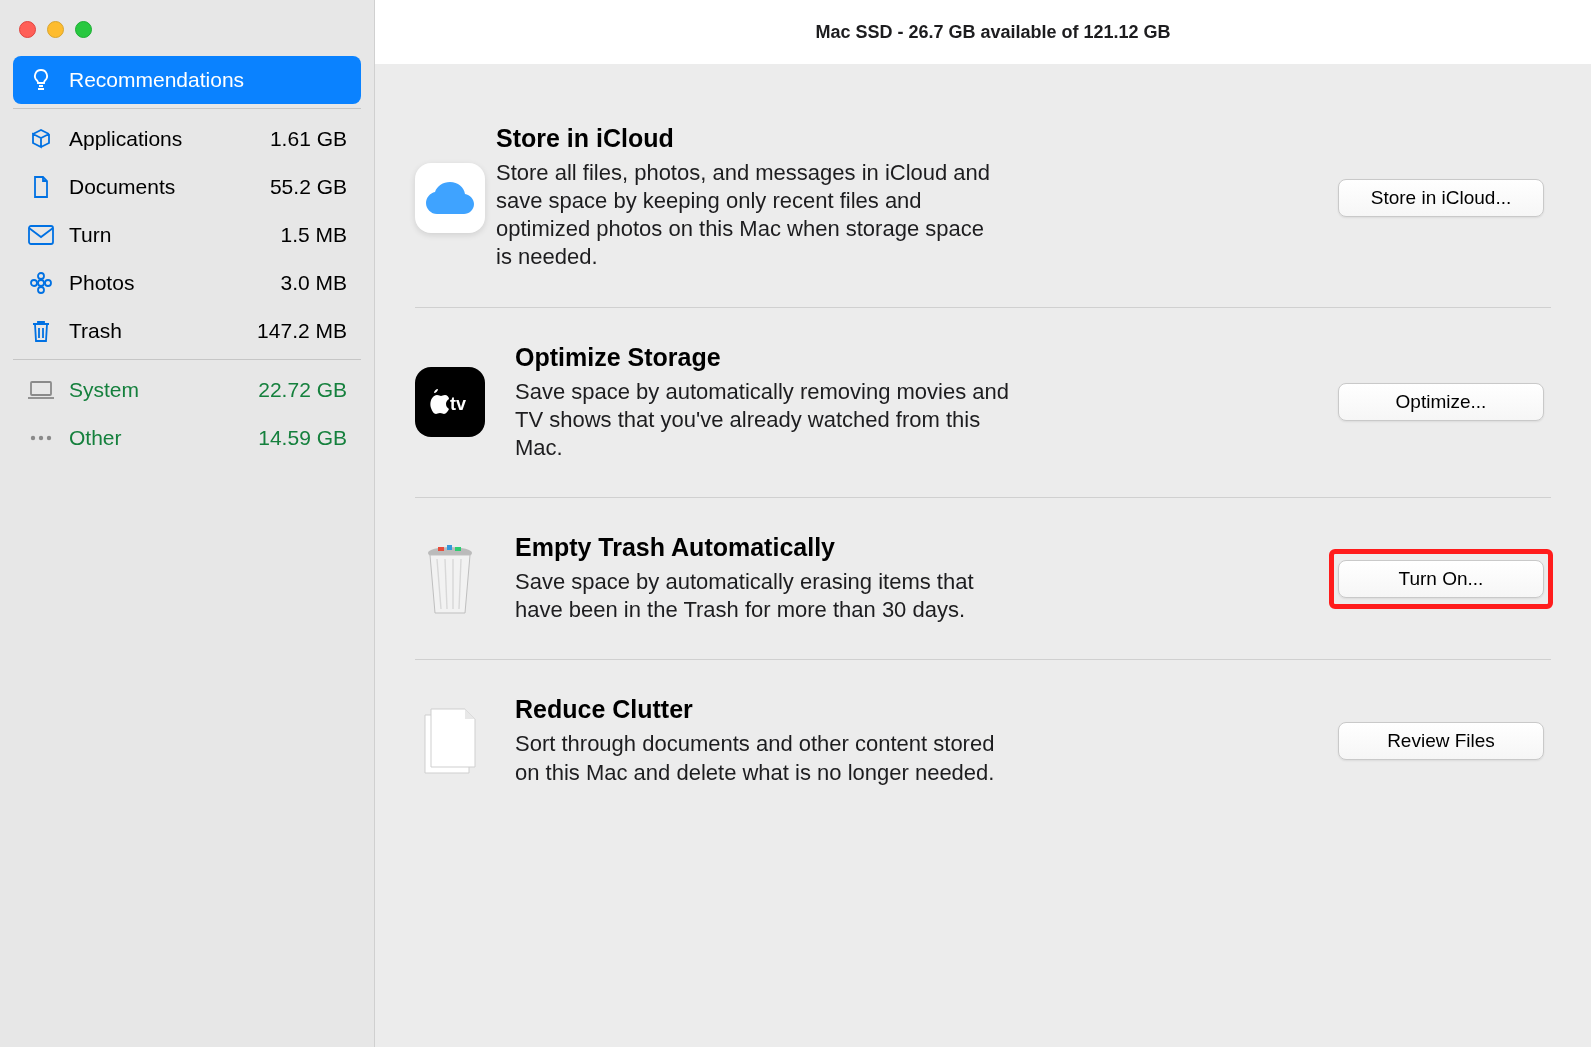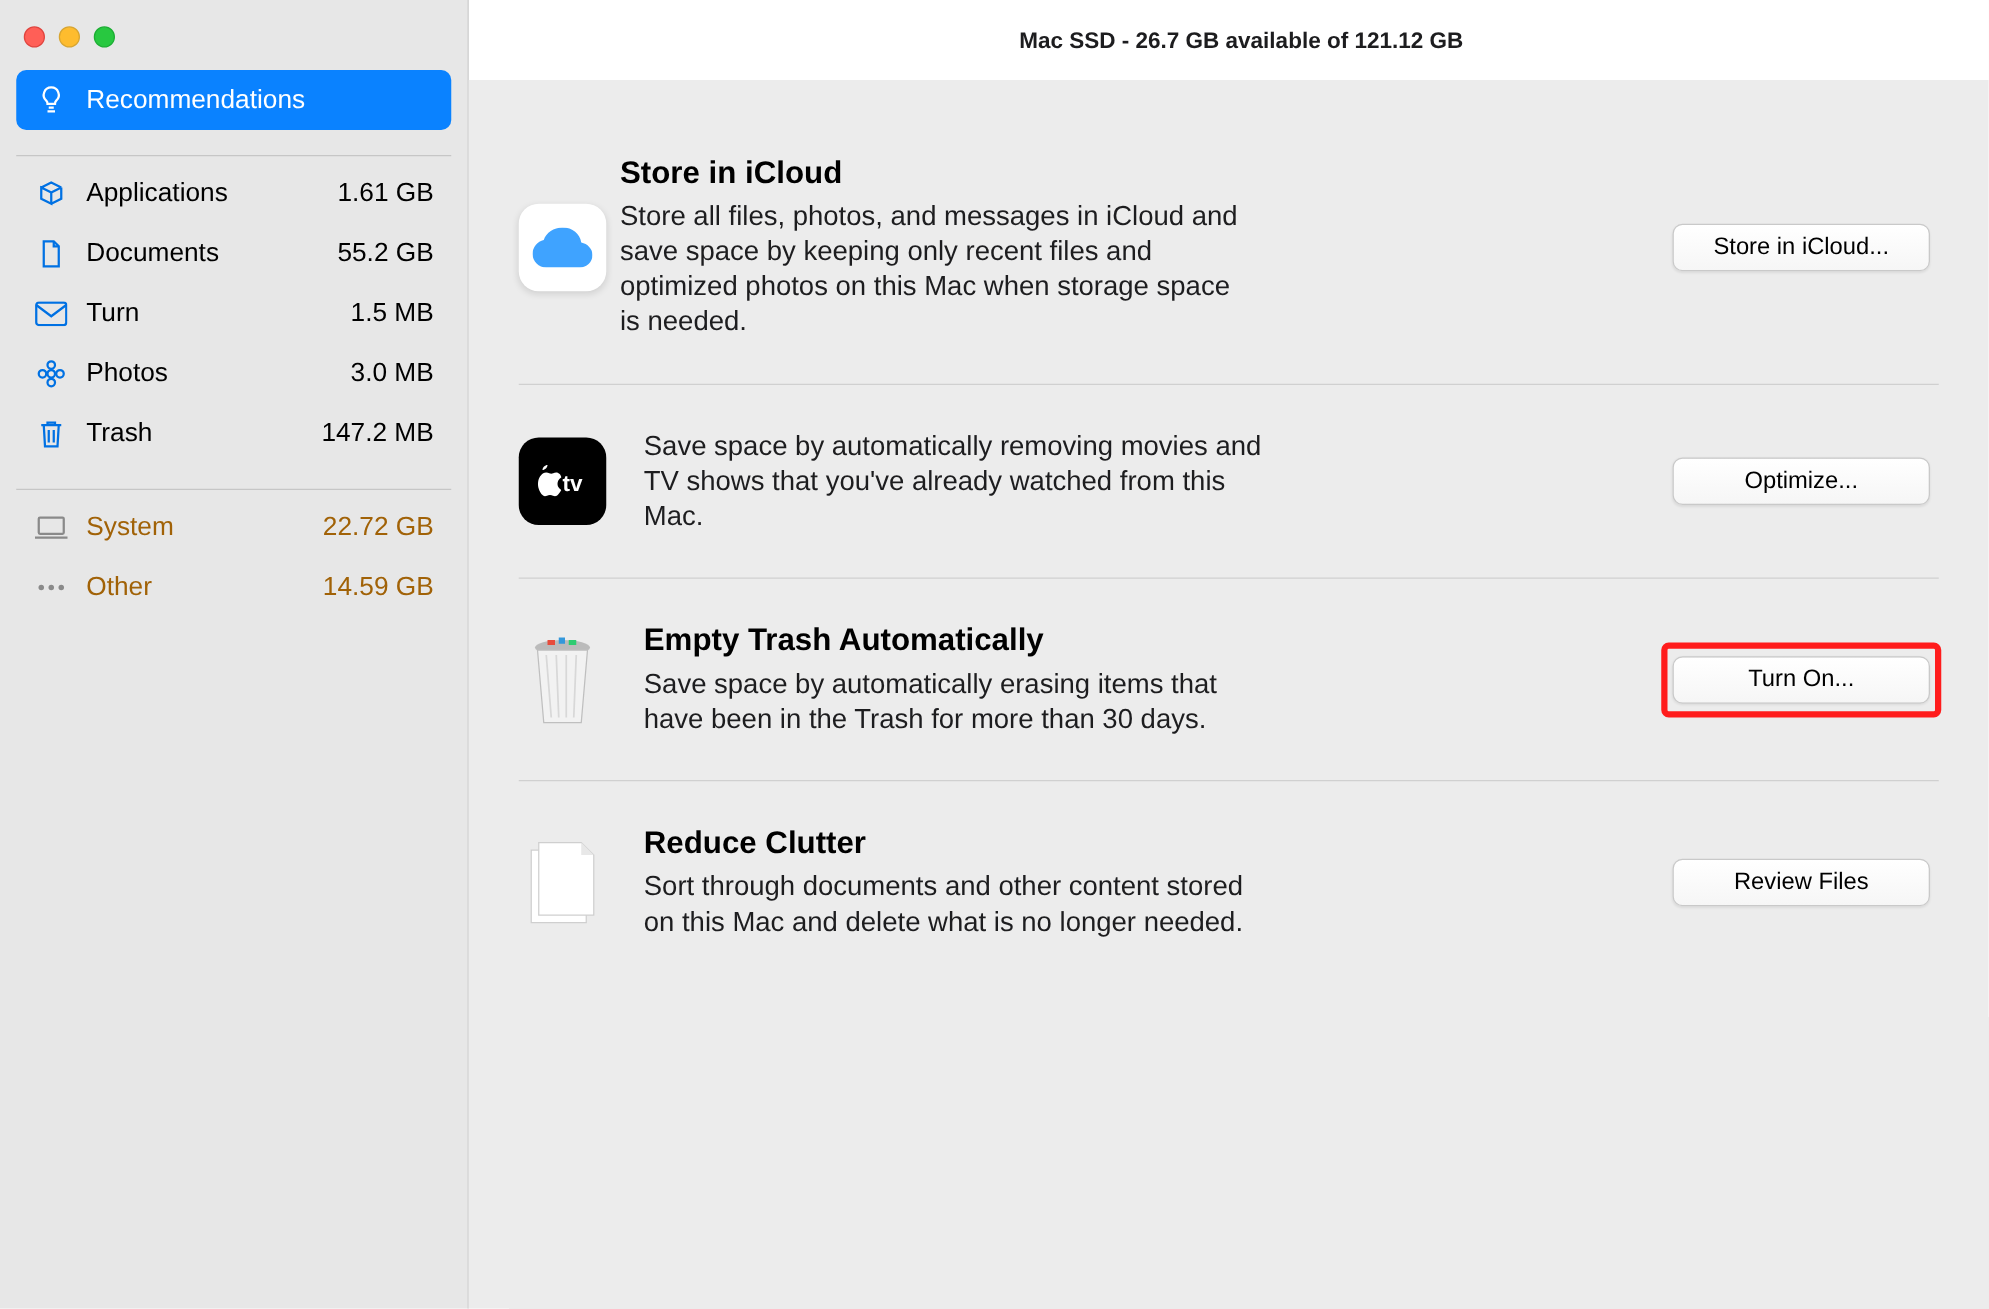--- a/index.html
+++ b/index.html
@@ -19,36 +19,36 @@
   background: #e7e7e7;
   padding: 13px 13px 0 13px;
   border-right: 1px solid #d0d0d0;
 }
 .traffic-lights { display: flex; gap: 11px; margin: 8px 0 18px 6px; }
 .light { width: 17px; height: 17px; border-radius: 50%; }
 .light.red    { background: #ff5f57; border: 1px solid #e0443e; }
 .light.yellow { background: #febc2e; border: 1px solid #d8a530; }
 .light.green  { background: #28c840; border: 1px solid #1cae33; }
 
-.sb-group + .sb-group { border-top: 1px solid #c6c6c6; margin-top: 20px; padding-top: 6px; }
+.sb-group + .sb-group { border-top: 1px solid #c6c6c6; margin-top: 4px; padding-top: 6px; }
 .sb-item {
   display: flex; align-items: center;
   height: 48px; border-radius: 8px;
   padding: 0 14px;
   font-size: 21px; color: #000;
   cursor: pointer;
 }
 .sb-item .sb-icon {
   width: 28px; height: 28px; margin-right: 14px;
   display: flex; align-items: center; justify-content: center;
   color: #0071e3;
 }
 .sb-item.selected { background: #0a82ff; color: #fff; }
 .sb-item.selected .sb-icon { color: #fff; }
-.sb-item.dim { color: #a16207; }
+.sb-item.dim { color: #15803d; }
 .sb-item.dim .sb-icon { color: #8a8a8a; }
 .sb-label { flex: 1; }
 .sb-size  { font-size: 21px; color: inherit; }
 
 
 .main { flex: 1; display: flex; flex-direction: column; }
 .titlebar {
   height: 64px;
   display: flex; align-items: center; justify-content: center;
   font-size: 18px; font-weight: 700; color: #1d1d1f; padding-left: 20px;
@@ -213,20 +213,21 @@
             </div>
           </div>
           <div class="rec-row">
             <div class="rec-icon appletv-icon">
               <svg width="60" height="40" viewBox="0 0 60 40">
                 <path fill="#fff" d="M14 11c0-2 2-4 4-4c0 2-2 4-4 4Zm3 2c2 0 3 1 4 1s2-1 4-1c2 0 4 2 4 4c-2 1-3 3-3 5c0 3 2 4 3 5c-1 2-3 5-5 5c-1 0-2-1-4-1s-3 1-4 1c-2 0-4-3-5-6c-1-3-1-8 2-11c1-1 2-2 4-2Z"></path>
                 <text x="30" y="28" font-size="18" font-family="Helvetica">tv</text>
               </svg>
             </div>
             <div class="rec-text">
+              <div class="rec-title">Optimize Storage</div>
               <div class="rec-desc">Save space by automatically removing movies and TV shows that you've already watched from this Mac.</div>
             </div>
             <div class="rec-action">
               <button class="mac-button">Optimize...</button>
             </div>
           </div>
           <div class="rec-row">
             <div class="rec-icon">
               <svg width="58" height="72" viewBox="0 0 58 72">
                 <ellipse cx="29" cy="10" rx="22" ry="6" fill="#bbb"></ellipse>

